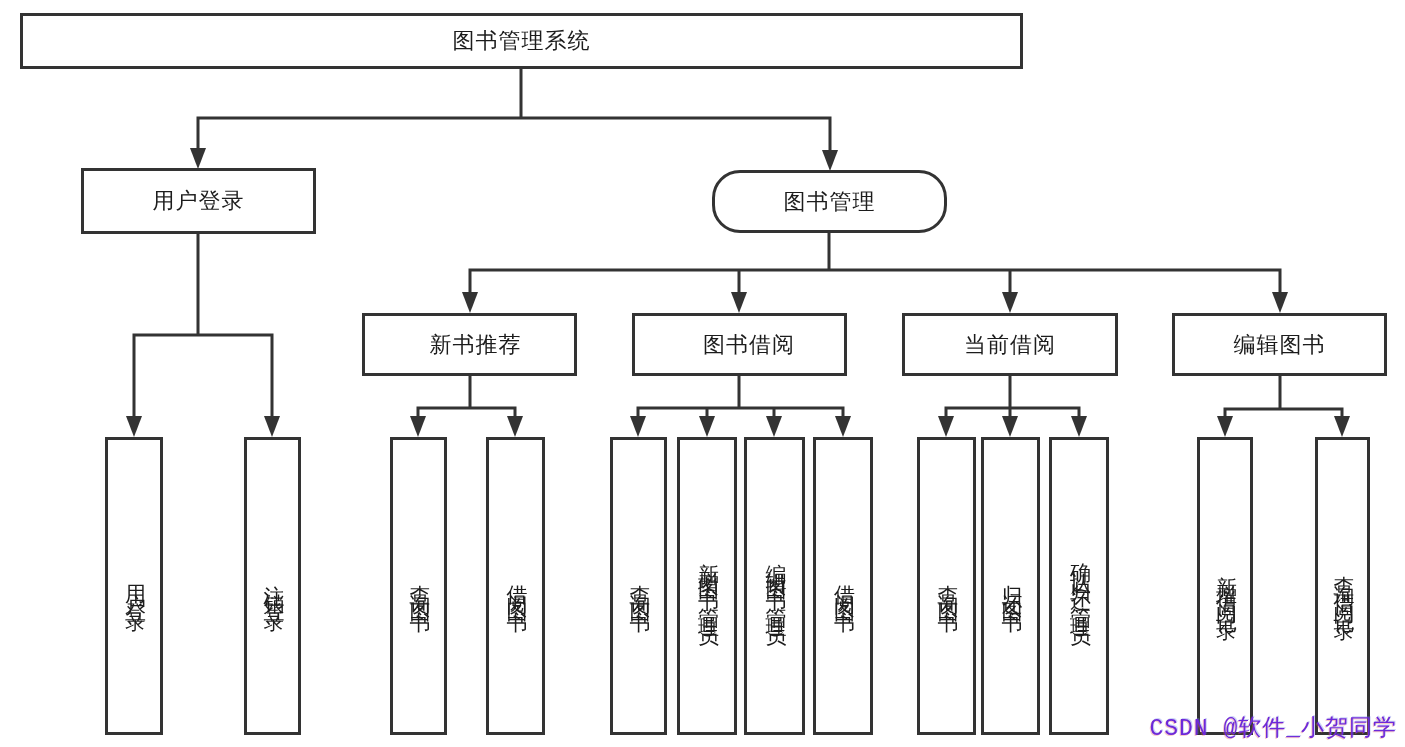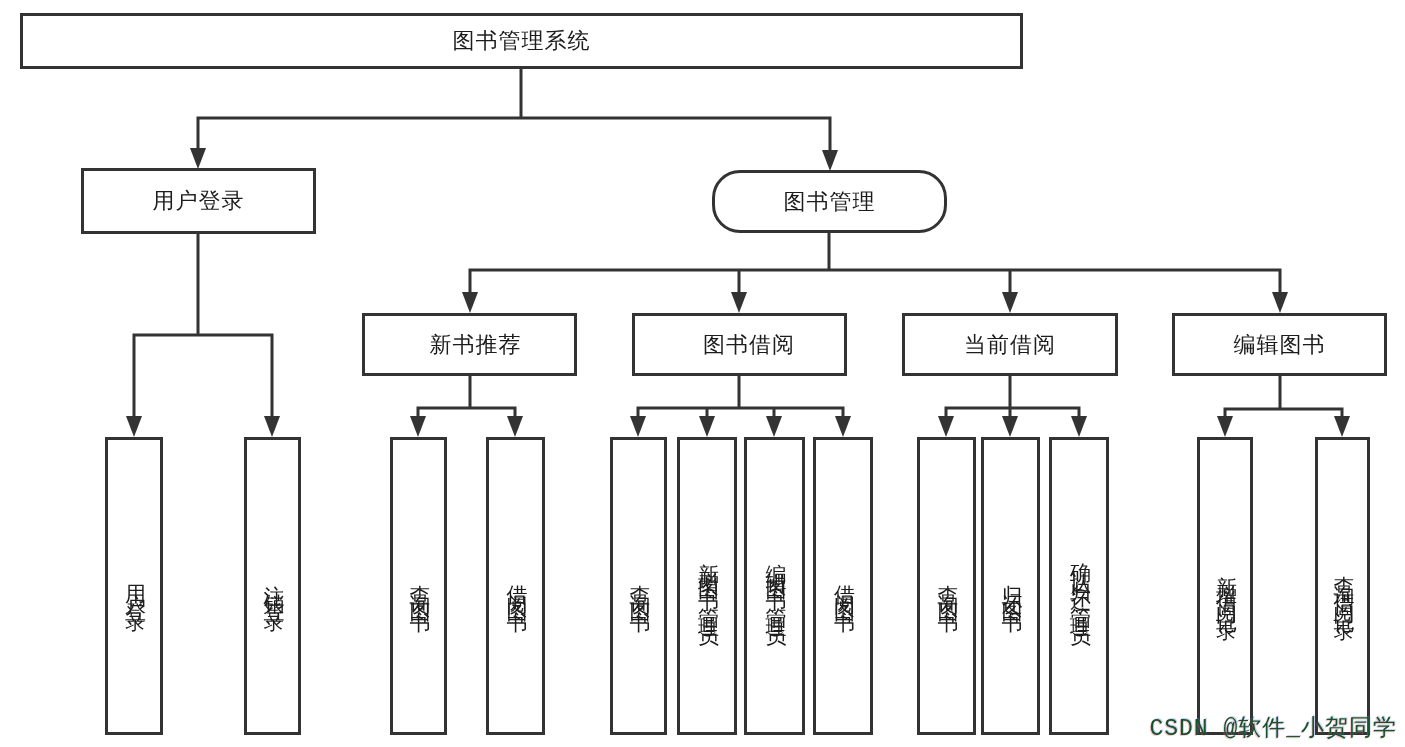--- a/index.html
+++ b/index.html
@@ -27,21 +27,21 @@
     text-orientation:mixed;
     letter-spacing:9px;
     line-height:1;
     text-align:center;
   }
   .watermark{
     position:absolute;
     right:8px;bottom:4px;
     z-index:2;
     font-size:23px;
-    color:#14532d;
+    color:#6d28d9;
     letter-spacing:1px;
     text-shadow:-1px 1px 0 rgba(233,100,100,0.35), 1px -1px 0 rgba(110,130,230,0.35);
     white-space:nowrap;
   }
 </style>
 </head>
 <body>
 
 <div id="stage">
 

